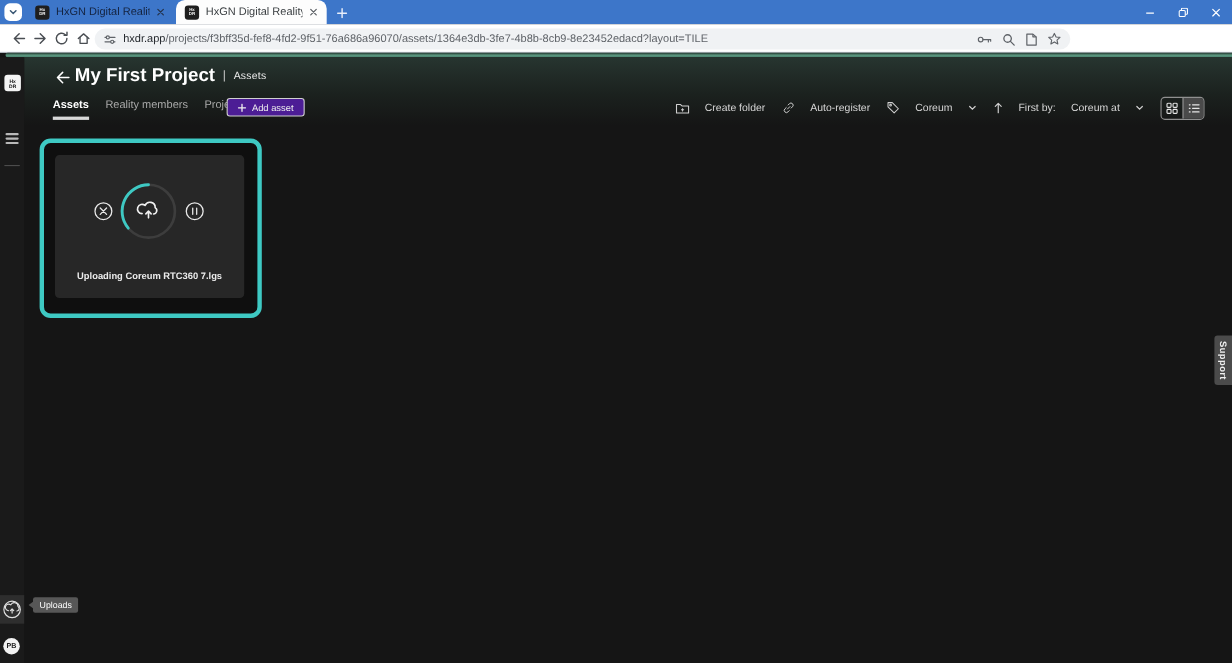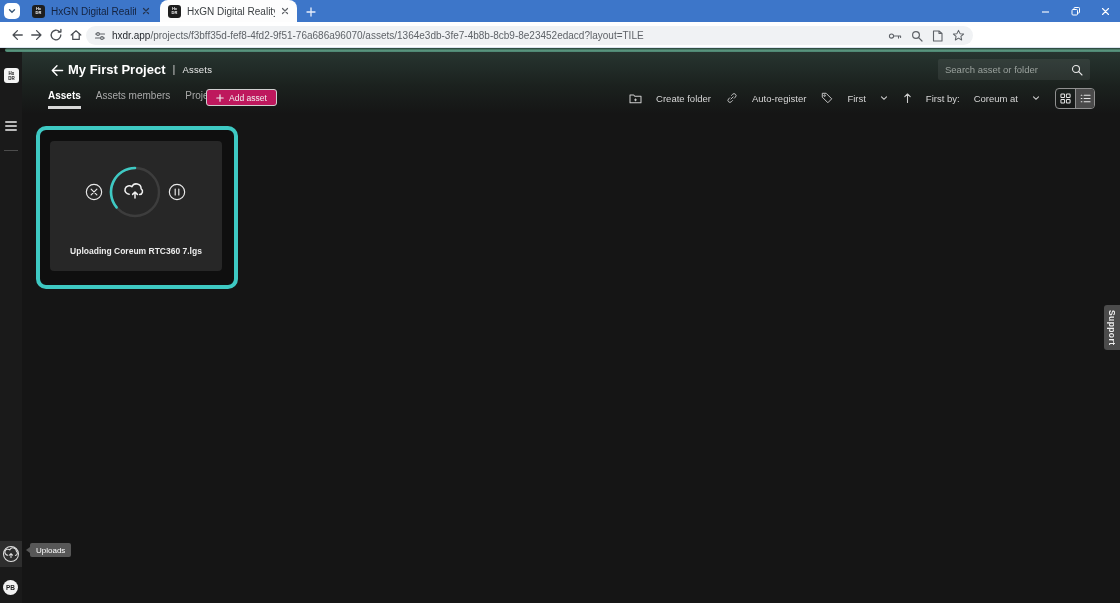--- a/index.html
+++ b/index.html
@@ -61,36 +61,36 @@
                   display:flex; align-items:center; justify-content:center; }
   .avatar { position:absolute; left:3px; top:528px; width:15px; height:15px; border-radius:50%;
             background:#f2f2f2; color:#222; font-size:6.5px; font-weight:bold;
             display:flex; align-items:center; justify-content:center; }
 
   
   .hback { position:absolute; left:48px; top:14px; width:16px; height:16px;
            display:flex; align-items:center; justify-content:center; }
   .htitle-row { position:absolute; left:68px; top:12px; height:18px; display:flex;
                 align-items:center; gap:7px; }
-  .htitle { font-size:13px; font-weight:bold; color:#fff; white-space:nowrap; }
+  .htitle { font-size:17px; font-weight:bold; color:#fff; white-space:nowrap; }
   .hsep { font-size:11px; color:#c9c9c9; }
   .hsection { font-size:9.5px; color:#e9e9e9; letter-spacing:.2px; }
   .searchbox { position:absolute; left:938px; top:11px; width:152px; height:21px;
                background:rgba(255,255,255,0.07); border-radius:2px; display:flex;
                align-items:center; padding:0 7px; gap:6px; }
   .searchbox input { flex:1; background:transparent; border:none; outline:none;
                      font-size:9.5px; color:#ddd; font-family:"Liberation Sans",sans-serif; min-width:0; }
   .searchbox input::placeholder { color:#9aa19d; }
 
   
   .navtabs { position:absolute; left:48px; top:42px; display:flex; gap:15px; align-items:flex-start; }
   .navtab { font-size:10px; color:#a9a9a9; padding-bottom:5px; white-space:nowrap; }
   .navtab.active { color:#fff; font-weight:bold; border-bottom:3px solid #d8d8d8; }
   .addasset { position:absolute; left:206px; top:41px; height:17px; padding:0 9px;
-              display:flex; align-items:center; gap:5px; background:#be185d;
+              display:flex; align-items:center; gap:5px; background:#4c1d95;
               border:1px solid #cfcfcf; border-radius:3px; color:#f0f0f0; font-size:8.5px;text-align:center; }
   .rtools { position:absolute; right:25px; top:39px; height:22px; display:flex;
             align-items:center; gap:15px; color:#d6d6d6; font-size:9.5px; }
   .rtool { display:flex; align-items:center; gap:14px; white-space:nowrap; }
   .viewtoggle { display:flex; border:1px solid #909090; border-radius:4px; overflow:hidden; height:21px; }
   .vtbtn { width:19px; height:100%; display:flex; align-items:center; justify-content:center; }
   .vtbtn.hl { background:#4a4a4a; border-left:1px solid #909090; }
 
   
   .card { position:absolute; left:36px; top:78px; width:202px; height:163px;
@@ -255,31 +255,24 @@
     <div class="hback">
       <svg width="15" height="15" viewBox="0 0 16 16" fill="none" stroke="#fff" stroke-width="1.5" stroke-linecap="round" stroke-linejoin="round">
           <path d="M8.5 3 3.5 8l5 5M3.5 8h11"></path>
         </svg>
     </div>
     <div class="htitle-row">
       <span class="htitle">My First Project</span>
       <span class="hsep">|</span>
       <span class="hsection">Assets</span>
     </div>
-    <div class="searchbox">
-      <input type="text" placeholder="Search asset or folder" style="">
-      <svg width="12" height="12" viewBox="0 0 12 12" fill="none" stroke="#e8e8e8" stroke-width="1.1" stroke-linecap="round">
-          <circle cx="5" cy="5" r="3.5"></circle>
-          <path d="M7.7 7.7 11 11"></path>
-        </svg>
-    </div>
 
     <div class="navtabs">
       <span class="navtab active">Assets</span>
-      <span class="navtab">Assets members</span>
+      <span class="navtab">Reality members</span>
       <span class="navtab">Project details</span>
     </div>
     <div class="addasset">
       <svg width="8" height="8" viewBox="0 0 8 8" fill="none" stroke="#eee" stroke-width="1.2" stroke-linecap="round">
           <path d="M4 0.8v6.4M0.8 4h6.4"></path>
         </svg>
       <span>Add asset</span>
     </div>
 
     <div class="rtools">
@@ -296,21 +289,21 @@
             <path d="M7.3 4.6 8.9 3a2.6 2.6 0 0 1 3.7 3.7L11 8.3"></path>
             <path d="M8.7 11.4 7.1 13a2.6 2.6 0 0 1-3.7-3.7L5 7.7"></path>
           </svg>
         <span>Auto-register</span>
       </span>
       <span class="rtool">
         <svg width="12" height="12" viewBox="0 0 14 14" fill="none" stroke="#cfcfcf" stroke-width="1.1" stroke-linejoin="round">
             <path d="M1.5 6V1.5H6L12.5 8 8 12.5z"></path>
             <circle cx="4.2" cy="4.2" r="0.9"></circle>
           </svg>
-        <span>First</span>
+        <span>Coreum</span>
         <svg width="8" height="8" viewBox="0 0 8 8" fill="none" stroke="#cfcfcf" stroke-width="1.1" stroke-linecap="round">
             <polyline points="1.5,2.8 4,5.3 6.5,2.8"></polyline>
           </svg>
       </span>
       <span class="rtool">
         <svg width="9" height="12" viewBox="0 0 10 13" fill="none" stroke="#cfcfcf" stroke-width="1.2" stroke-linecap="round" stroke-linejoin="round">
             <path d="M5 11.5v-9M2 5 5 2l3 3"></path>
           </svg>
         <span>First by:</span>
         <span>Coreum at</span>

